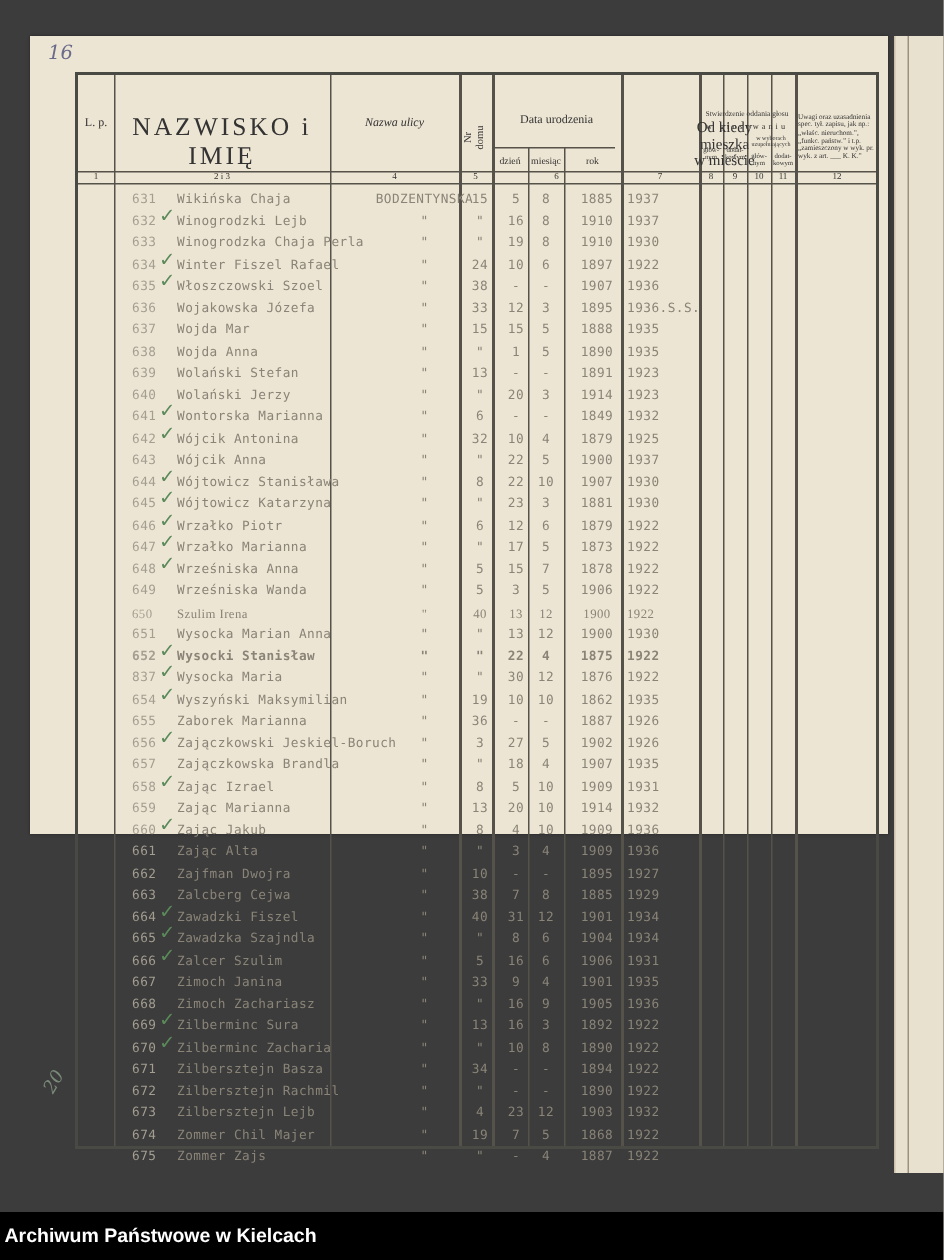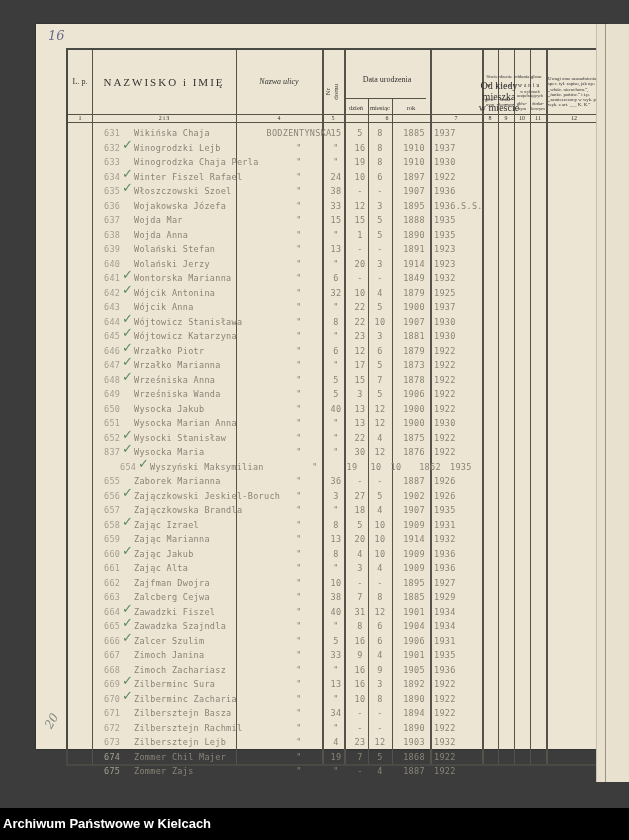--- a/index.html
+++ b/index.html
@@ -1,18 +1,18 @@
 <!DOCTYPE html>
 <html><head>
 <meta charset="utf-8">
 <style>
   html, body { margin:0; padding:0; }
   body { width:629px; height:840px; background:#3a3a3a; position:relative; overflow:hidden; font-family:"DejaVu Sans Mono", monospace; }
   .viewer { position:absolute; left:0; top:0; width:629px; height:808px; background:#3c3c3c; }
-  .page { position:absolute; left:36px; top:24px; width:572px; height:725px; background:#ede5d3; box-shadow:0 0 2px rgba(0,0,0,.4); }
+  .page { position:absolute; left:20px; top:24px; width:572px; height:532px; background:#ede5d3; box-shadow:0 0 2px rgba(0,0,0,.4); }
   .page-next { position:absolute; left:596px; top:24px; width:33px; height:758px; background:#e9e1cf; border-left:1px solid #c9bfaa; }
   .page-next .line { position:absolute; left:8px; top:0; width:1px; height:100%; background:#9b917e; }
   .folio { position:absolute; left:12px; top:4px; font-family:"DejaVu Serif", serif; font-size:13px; color:#6a6a8a; font-style:italic; }
   .margin-note-left { position:absolute; left:8px; top:690px; font-family:"DejaVu Serif", serif; font-size:12px; color:#7a8a7a; font-style:italic; transform:rotate(-60deg); }
   .margin-note-right { position:absolute; left:578px; top:706px; font-family:"DejaVu Serif", serif; font-size:13px; color:#666; font-style:italic; transform:rotate(-20deg); }
 
   .tbl { position:absolute; left:30px; top:24px; width:536px; height:718px; border:2px solid #4a4a44; box-sizing:border-box; }
   .vline { position:absolute; top:0; bottom:0; width:1px; background:#55524a; }
   .vline.thick { width:2px; }
   .hline { position:absolute; left:0; right:0; height:1px; background:#55524a; }
@@ -55,21 +55,21 @@
       <div class="vline" style="left:300px; top:48px;"></div>
       <div class="vline" style="left:324px; top:48px;"></div>
       <div class="vline thick" style="left:362px;"></div>
       <div class="vline thick" style="left:414px;"></div>
       <div class="vline" style="left:430px;"></div>
       <div class="vline" style="left:446px;"></div>
       <div class="vline" style="left:462px;"></div>
       <div class="vline thick" style="left:478px;"></div>
 
       <div class="hdr-text" style="left:0; width:24px; top:28px; font-size:8px;">L. p.</div>
-      <div class="hdr-text" style="left:24px; width:144px; top:26px; font-size:11px; letter-spacing:2px;">NAZWISKO i IMIĘ</div>
+      <div class="hdr-text" style="left:24px; width:144px; top:26px; font-size:17px; letter-spacing:2px;">NAZWISKO i IMIĘ</div>
       <div class="hdr-text" style="left:168px; width:86px; top:28px; font-size:8px;font-style:italic;">Nazwa ulicy</div>
       <div class="hdr-text" style="left:254px; width:22px; top:34px; font-size:7px; transform:rotate(-90deg);">Nr domu</div>
       <div class="hdr-text" style="left:276px; width:86px; top:26px; font-size:8px;">Data urodzenia</div>
       <div class="hline" style="top:48px; left:276px; right:174px;"></div>
       <div class="hdr-text" style="left:276px; width:24px; top:54px; font-size:6.5px;">dzień</div>
       <div class="hdr-text" style="left:300px; width:24px; top:54px; font-size:6.5px;">miesiąc</div>
       <div class="hdr-text" style="left:324px; width:38px; top:54px; font-size:6.5px;">rok</div>
       <div class="hdr-text" style="left:368px; width:42px; top:30px; font-size:10px;margin-left:42px;">Od kiedy mieszka w mieście</div>
       <div class="hdr-text" style="left:414px; width:64px; top:24px; font-size:5px;">Stwierdzenie oddania głosu</div>
       <div class="hdr-text" style="left:414px; width:64px; top:32px; font-size:5.5px; letter-spacing:2px;">w głosowaniu</div>
@@ -286,41 +286,41 @@
           <div class="row" style="top: 335px;">
             <span class="cell c-lp">649</span>
             <span class="cell c-name">Wrześniska Wanda</span>
             <span class="cell c-street">"</span>
             <span class="cell c-house">5</span>
             <span class="cell c-day">3</span>
             <span class="cell c-month">5</span>
             <span class="cell c-year">1906</span>
             <span class="cell c-since">1922</span>
           </div>
-          <div class="row" style="top: 349.5px;">
+          <div class="row" style="top: 349.5px; font-family: Liberation Serif, serif;">
             <span class="cell c-lp">650</span>
-            <span class="cell c-name">Wysocka Jakub</span>
+            <span class="cell c-name">Szulim Irena</span>
             <span class="cell c-street">"</span>
             <span class="cell c-house">40</span>
             <span class="cell c-day">13</span>
             <span class="cell c-month">12</span>
             <span class="cell c-year">1900</span>
             <span class="cell c-since">1922</span>
           </div>
           <div class="row" style="top: 364px;">
             <span class="cell c-lp">651</span>
             <span class="cell c-name">Wysocka Marian Anna</span>
             <span class="cell c-street">"</span>
             <span class="cell c-house">"</span>
             <span class="cell c-day">13</span>
             <span class="cell c-month">12</span>
             <span class="cell c-year">1900</span>
             <span class="cell c-since">1930</span>
           </div>
-          <div class="row" style="top: 378.5px;">
+          <div class="row" style="top: 378.5px; font-weight: bold;">
             <span class="cell c-lp">652</span>
             <span class="cell c-name">Wysocki Stanisław</span>
             <span class="cell c-street">"</span>
             <span class="cell c-house">"</span>
             <span class="cell c-day">22</span>
             <span class="cell c-month">4</span>
             <span class="cell c-year">1875</span>
             <span class="cell c-since">1922</span>
             <span class="check">✓</span>
           </div>
@@ -328,21 +328,21 @@
             <span class="cell c-lp">837</span>
             <span class="cell c-name">Wysocka Maria</span>
             <span class="cell c-street">"</span>
             <span class="cell c-house">"</span>
             <span class="cell c-day">30</span>
             <span class="cell c-month">12</span>
             <span class="cell c-year">1876</span>
             <span class="cell c-since">1922</span>
             <span class="check">✓</span>
           </div>
-          <div class="row" style="top: 407.5px; margin-left: 16px;">
+          <div class="row" style="top: 407.5px;">
             <span class="cell c-lp">654</span>
             <span class="cell c-name">Wyszyński Maksymilian</span>
             <span class="cell c-street">"</span>
             <span class="cell c-house">19</span>
             <span class="cell c-day">10</span>
             <span class="cell c-month">10</span>
             <span class="cell c-year">1862</span>
             <span class="cell c-since">1935</span>
             <span class="check">✓</span>
           </div>

